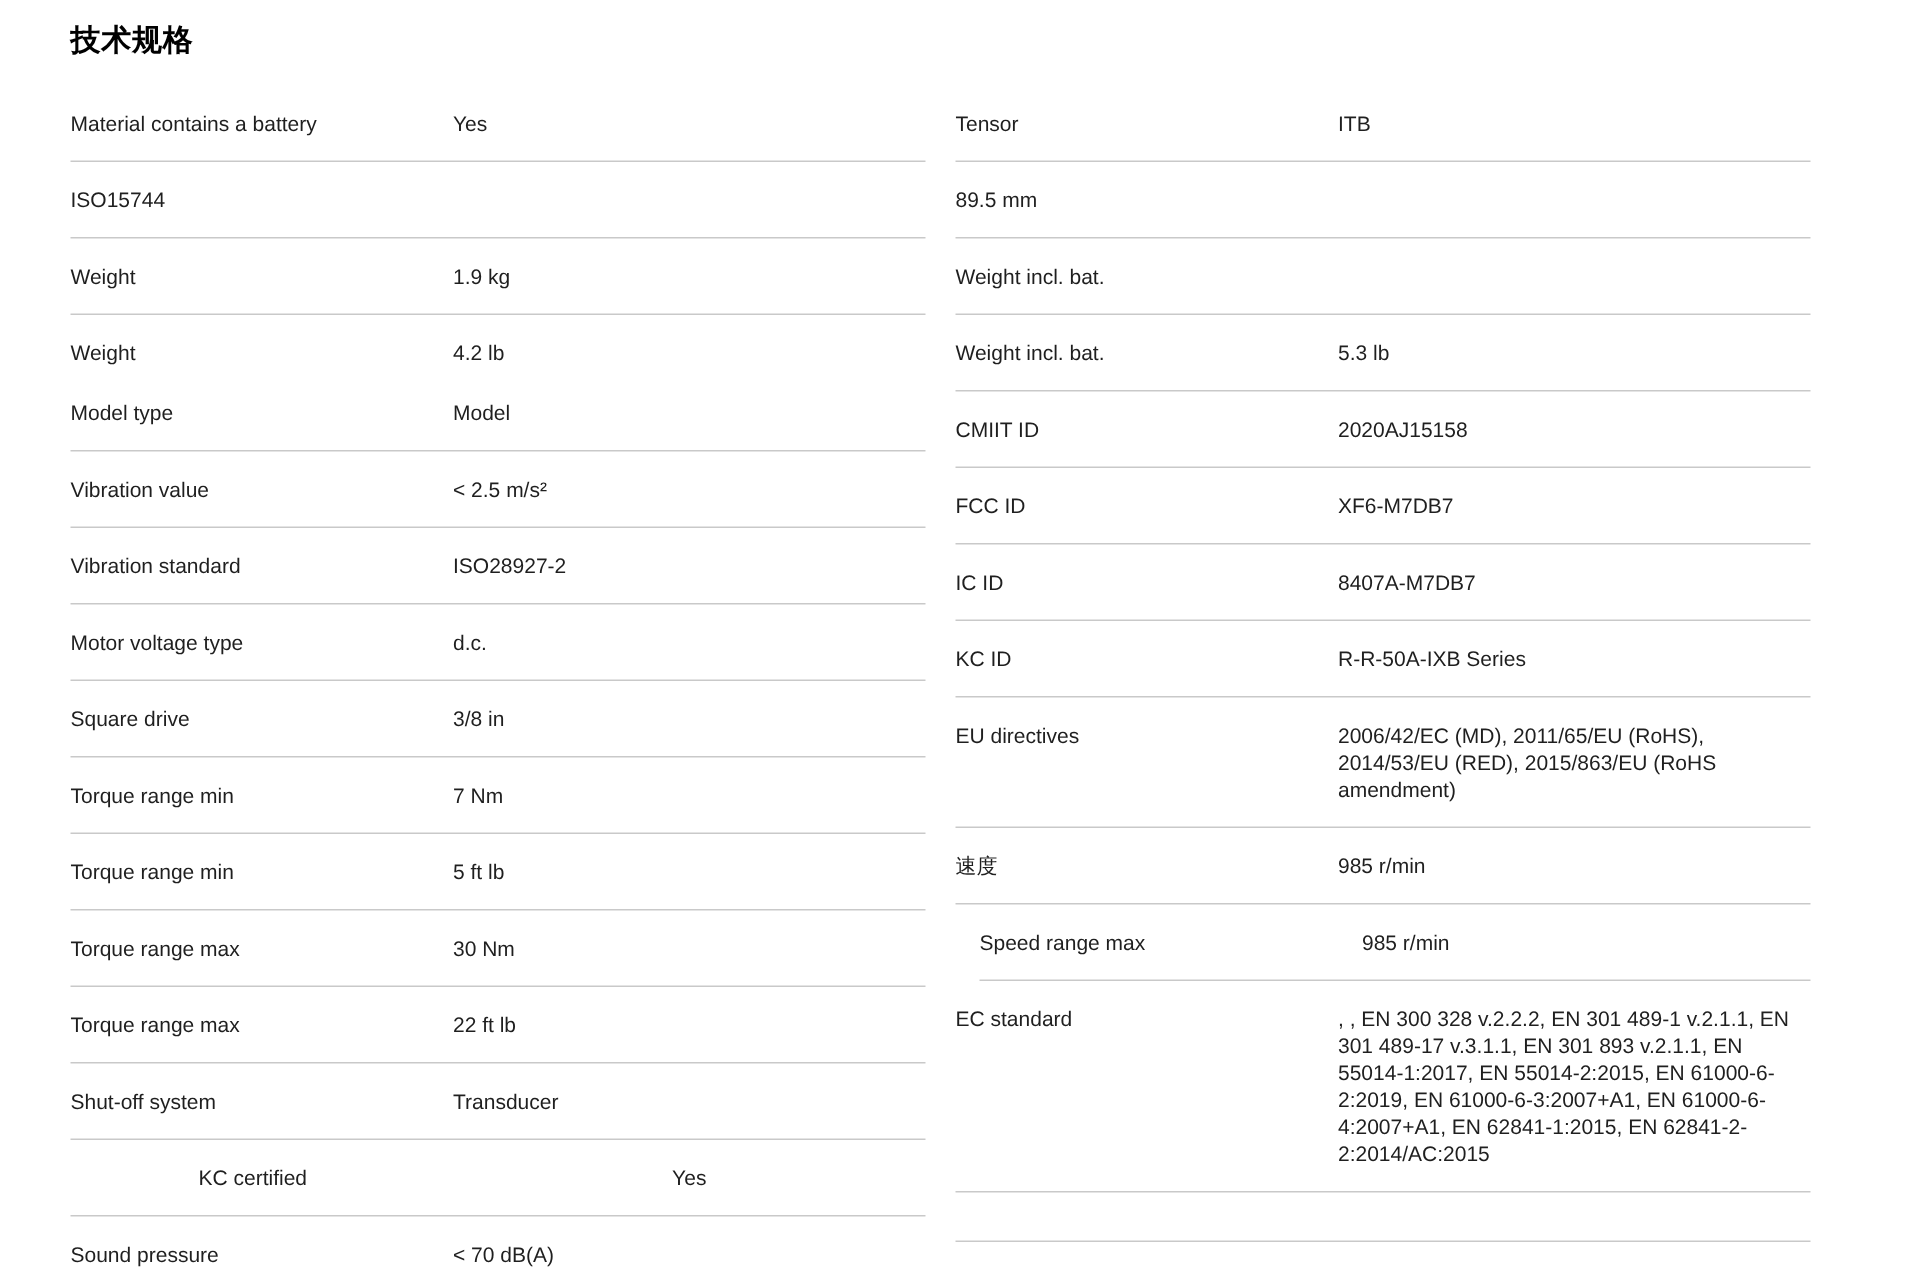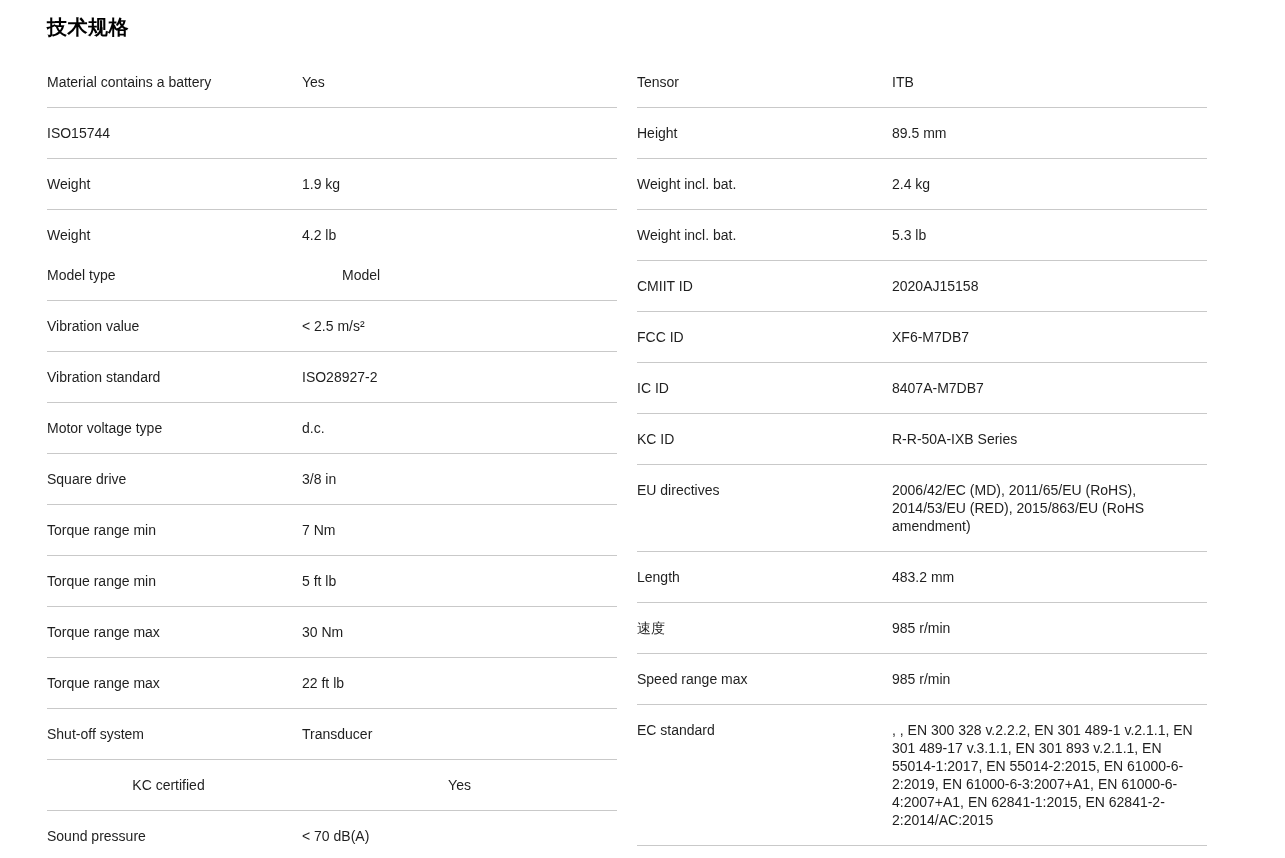--- a/index.html
+++ b/index.html
@@ -76,21 +76,21 @@
   <div class="spec-row" style="border-bottom-color: rgb(201, 201, 201);">
     <div class="spec-label">Weight</div>
     <div class="spec-value">1.9 kg</div>
   </div>
 
   <div class="spec-row no-divider">
     <div class="spec-label">Weight</div>
     <div class="spec-value">4.2 lb</div>
   </div>
 
-  <div class="spec-row" style="border-bottom-color: rgb(201, 201, 201); gap: 40px;">
+  <div class="spec-row" style="border-bottom-color: rgb(201, 201, 201);">
     <div class="spec-label">Model type</div>
     <div class="spec-value">Model</div>
   </div>
 
   <div class="spec-row" style="border-bottom-color: rgb(201, 201, 201);">
     <div class="spec-label">Vibration value</div>
     <div class="spec-value">&lt; 2.5 m/s²</div>
   </div>
 
   <div class="spec-row" style="border-bottom-color: rgb(201, 201, 201);">
@@ -143,27 +143,25 @@
     <div class="spec-value">&lt; 70 dB(A)</div>
   </div>
 </div>
     <div class="col" id="col-right">
   <div class="spec-row" style="border-bottom-color: rgb(201, 201, 201);">
     <div class="spec-label">Tensor</div>
     <div class="spec-value">ITB</div>
   </div>
 
   <div class="spec-row" style="border-bottom-color: rgb(201, 201, 201);">
-    <div class="spec-label">Height</div>
     <div class="spec-value">89.5 mm</div>
   </div>
 
   <div class="spec-row" style="border-bottom-color: rgb(201, 201, 201);">
     <div class="spec-label">Weight incl. bat.</div>
-    <div class="spec-value">2.4 kg</div>
   </div>
 
   <div class="spec-row" style="border-bottom-color: rgb(201, 201, 201);">
     <div class="spec-label">Weight incl. bat.</div>
     <div class="spec-value">5.3 lb</div>
   </div>
 
   <div class="spec-row" style="border-bottom-color: rgb(201, 201, 201);">
     <div class="spec-label">CMIIT ID</div>
     <div class="spec-value">2020AJ15158</div>
@@ -182,31 +180,27 @@
   <div class="spec-row" style="border-bottom-color: rgb(201, 201, 201);">
     <div class="spec-label">KC ID</div>
     <div class="spec-value">R-R-50A-IXB Series</div>
   </div>
 
   <div class="spec-row" style="border-bottom-color: rgb(201, 201, 201);">
     <div class="spec-label">EU directives</div>
     <div class="spec-value">2006/42/EC (MD), 2011/65/EU (RoHS), 2014/53/EU (RED), 2015/863/EU (RoHS amendment)</div>
   </div>
 
-  <div class="spec-row" style="border-bottom-color: rgb(201, 201, 201);">
-    <div class="spec-label">Length</div>
-    <div class="spec-value">483.2 mm</div>
-  </div>
 
   <div class="spec-row" style="border-bottom-color: rgb(201, 201, 201);">
     <div class="spec-label">速度</div>
     <div class="spec-value">985 r/min</div>
   </div>
 
-  <div class="spec-row" style="border-bottom-color: rgb(201, 201, 201);">
+  <div class="spec-row" style="border-bottom-color: rgb(201, 201, 201); margin-left: 16px;">
     <div class="spec-label">Speed range max</div>
     <div class="spec-value">985 r/min</div>
   </div>
 
   <div class="spec-row" style="border-bottom-color: rgb(201, 201, 201);">
     <div class="spec-label">EC standard</div>
     <div class="spec-value">, , EN 300 328 v.2.2.2, EN 301 489-1 v.2.1.1, EN 301 489-17 v.3.1.1, EN 301 893 v.2.1.1, EN 55014-1:2017, EN 55014-2:2015, EN 61000-6-2:2019, EN 61000-6-3:2007+A1, EN 61000-6-4:2007+A1, EN 62841-1:2015, EN 62841-2-2:2014/AC:2015</div>
   </div>
 
   <div class="spec-row" style="border-bottom-color: rgb(201, 201, 201);">

